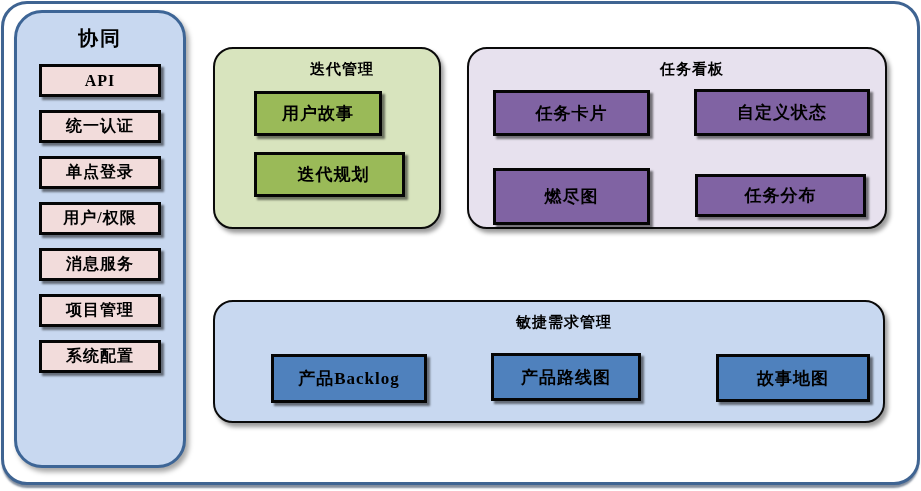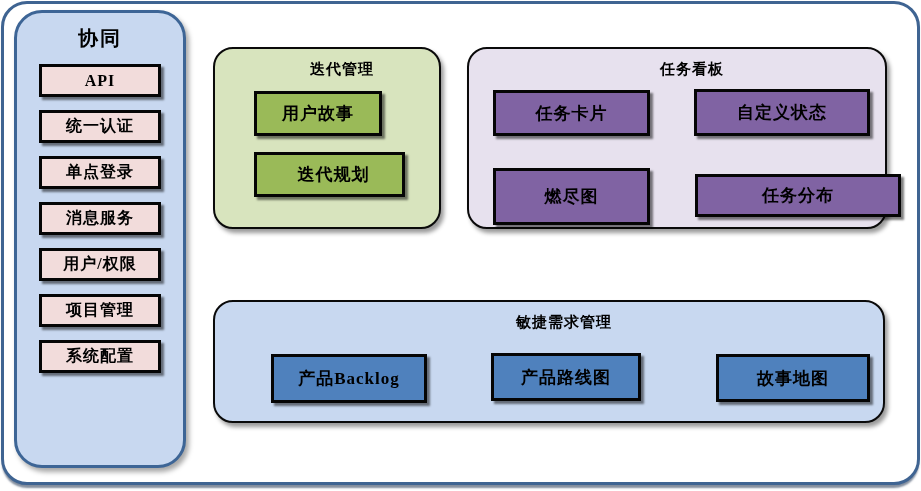--- a/index.html
+++ b/index.html
@@ -66,40 +66,40 @@
   .panel-iteration{left:213px;top:47px;width:228px;height:182px;background:var(--panel_iteration_bg);}
   .panel-iteration .box{background:var(--item_green_bg);}
   .box-user-story{left:39px;top:42px;width:128px;height:45px;}
   .box-iteration-planning{left:39px;top:103px;width:151px;height:45px;padding-left:8px;}
   
   .panel-kanban{left:467px;top:47px;width:420px;height:182px;background:var(--panel_kanban_bg);}
   .panel-kanban .box{background:var(--item_purple_bg);}
   .box-task-card{left:24px;top:41px;width:157px;height:46px;}
   .box-custom-status{left:225px;top:40px;width:176px;height:47px;}
   .box-burndown{left:24px;top:119px;width:157px;height:57px;}
-  .box-task-distribution{left:226px;top:125px;width:206px;height:43px;}
+  .box-task-distribution{left:226px;top:125px;width:171px;height:43px;}
   
   .panel-req{left:213px;top:300px;width:672px;height:123px;background:var(--panel_req_bg);}
   .panel-req .box{background:var(--item_blue_bg);}
   .box-product-backlog{left:56px;top:52px;width:156px;height:49px;}
   .box-product-roadmap{left:276px;top:51px;width:150px;height:48px;}
   .box-story-map{left:501px;top:52px;width:154px;height:48px;text-align:center;}
 </style>
 </head>
 <body>
 
 <div class="frame"></div>
 
 <div class="sidebar">
   <div class="sidebar-title">协同</div>
   <div class="box">API</div>
   <div class="box">统一认证</div>
   <div class="box">单点登录</div>
+  <div class="box">用户/权限</div>
   <div class="box">消息服务</div>
-  <div class="box">用户/权限</div>
   <div class="box">项目管理</div>
   <div class="box">系统配置</div>
 </div>
 
 <div class="panel panel-iteration">
   <div class="panel-title">迭代管理</div>
   <div class="box box-user-story">用户故事</div>
   <div class="box box-iteration-planning">迭代规划</div>
 </div>
 

